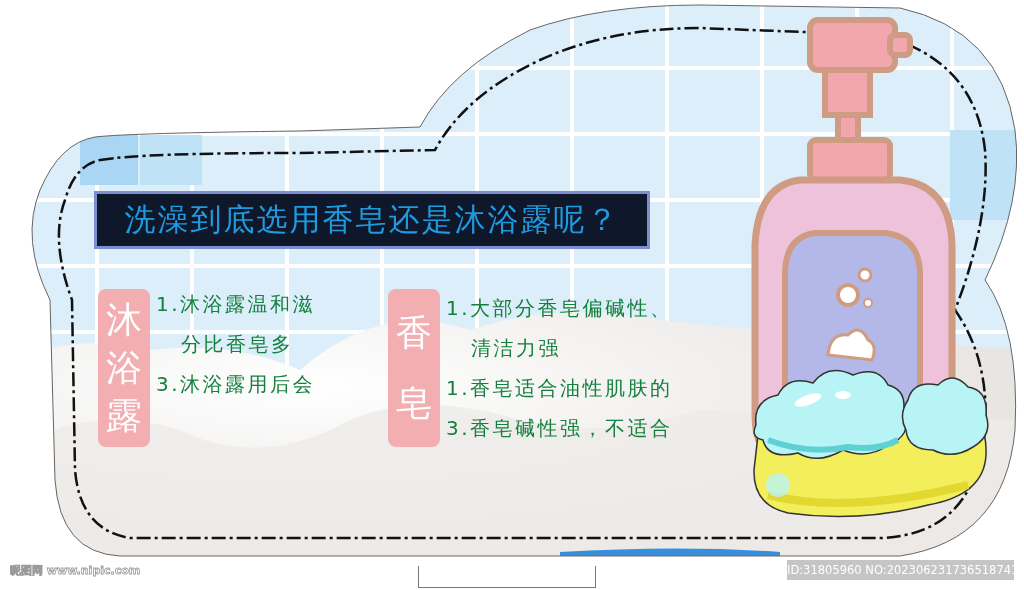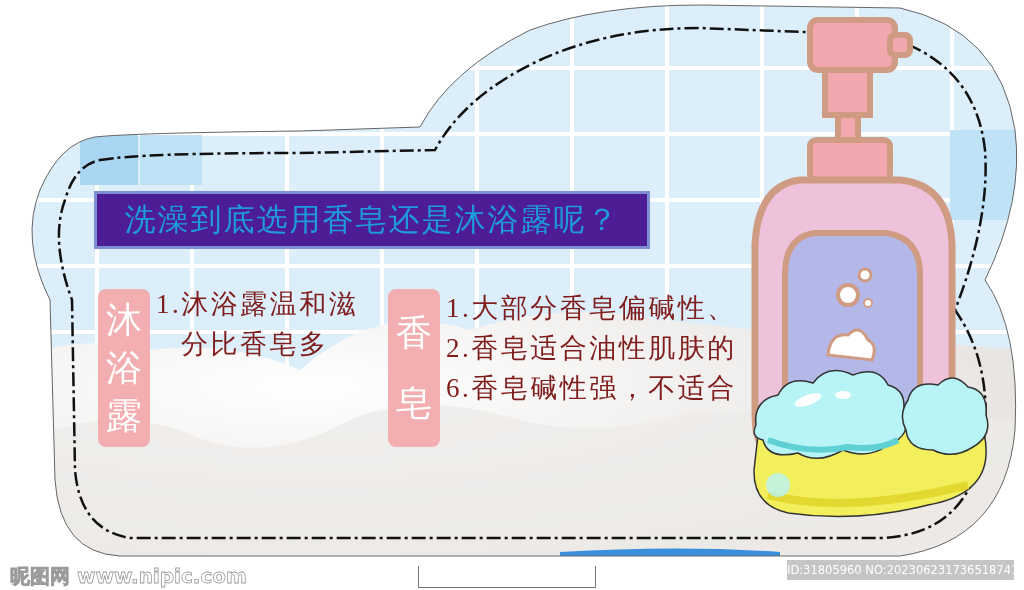--- a/index.html
+++ b/index.html
@@ -1,28 +1,28 @@
 <!DOCTYPE html>
 <html><head>
 <meta charset="utf-8">
 <style>
   html,body{margin:0;padding:0;background:#ffffff;}
   body{width:1024px;height:590px;position:relative;overflow:hidden;font-family:"DejaVu Sans","Liberation Sans",sans-serif;}
   .board{position:absolute;left:0;top:0;width:1024px;height:590px;}
-  .title-box{position:absolute;left:94px;top:191px;width:556px;height:58px;background:#4c1d95;border:3px solid #7d8fd0;box-sizing:border-box;display:flex;align-items:center;justify-content:center;}
+  .title-box{position:absolute;left:94px;top:191px;width:556px;height:58px;background:#0f172a;border:3px solid #7d8fd0;box-sizing:border-box;display:flex;align-items:center;justify-content:center;}
   .title-text{color:#1e9be0;font-size:31px;letter-spacing:2px;white-space:nowrap;}
   .tag{position:absolute;background:#f2aeb1;border-radius:8px;color:#ffffff;font-size:36px;display:flex;flex-direction:column;align-items:center;justify-content:center;line-height:48px;}
   .tag-a{left:98px;top:289px;width:52px;height:158px;}
   .tag-b{left:388px;top:289px;width:52px;height:158px;}
-  .list{position:absolute;color:#7f1d1d;font-size:27px;line-height:40px;letter-spacing:2.5px;font-family:Liberation Serif, serif;}
+  .list{position:absolute;color:#15803d;font-size:20px;line-height:40px;letter-spacing:2.5px;}
   .list-a{left:156px;top:284px;}
   .list-b{left:446px;top:288px;}
   .item .l1{display:block;white-space:nowrap;}
   .item .l2{display:block;padding-left:25px;white-space:nowrap;}
-  .wm-left{position:absolute;left:10px;top:563px;font-size:20px;color:#ffffff;-webkit-text-stroke:0.8px #9a9a9a;font-weight:bold;letter-spacing:0px;white-space:nowrap;}
+  .wm-left{position:absolute;left:10px;top:563px;font-size:11px;color:#ffffff;-webkit-text-stroke:0.8px #9a9a9a;font-weight:bold;letter-spacing:0px;white-space:nowrap;}
   .wm-right{position:absolute;left:787px;top:560px;width:227px;height:20px;background:rgba(150,150,150,0.55);color:#ffffff;font-size:11.5px;line-height:20px;text-align:center;white-space:nowrap;}
   .stand{position:absolute;left:418px;top:566px;width:178px;height:22px;border:1px solid #777;border-top:none;box-sizing:border-box;background:#fff;}
 </style>
 </head>
 <body>
 
 <svg class="board" width="1024" height="590" viewBox="0 0 1024 590">
   <defs>
     <clipPath id="boardclip">
       <path d="M 95 137 Q 130 133 300 131 L 420 127 Q 450 70 530 30 Q 600 5 700 5 L 900 8 Q 1000 30 1015 130 Q 1024 200 985 280 Q 1020 330 1015 430 Q 1005 540 900 556 L 120 556 Q 60 553 55 480 L 50 300 Q 20 240 40 190 Q 60 143 95 137 Z"></path>
@@ -84,36 +84,38 @@
   <span>浴</span>
   <span>露</span>
 </div>
 
 <div class="list list-a">
   <div class="item">
     <span class="l1">1.沐浴露温和滋</span>
     <span class="l2">分比香皂多</span>
   </div>
   <div class="item">
+    <span class="l1">3.沐浴露用后会</span>
   </div>
 </div>
 
 <div class="tag tag-b" style="line-height:70px;">
   <span>香</span>
   <span>皂</span>
 </div>
 
 <div class="list list-b">
   <div class="item">
     <span class="l1">1.大部分香皂偏碱性、</span>
+    <span class="l2">清洁力强</span>
   </div>
   <div class="item">
-    <span class="l1">2.香皂适合油性肌肤的</span>
+    <span class="l1">1.香皂适合油性肌肤的</span>
   </div>
   <div class="item">
-    <span class="l1">6.香皂碱性强，不适合</span>
+    <span class="l1">3.香皂碱性强，不适合</span>
   </div>
 </div>
 
 <div class="stand"></div>
 
 <div class="wm-left">昵图网 www.nipic.com</div>
 <div class="wm-right">ID:31805960 NO:20230623173651874109</div>
 
 </body></html>

